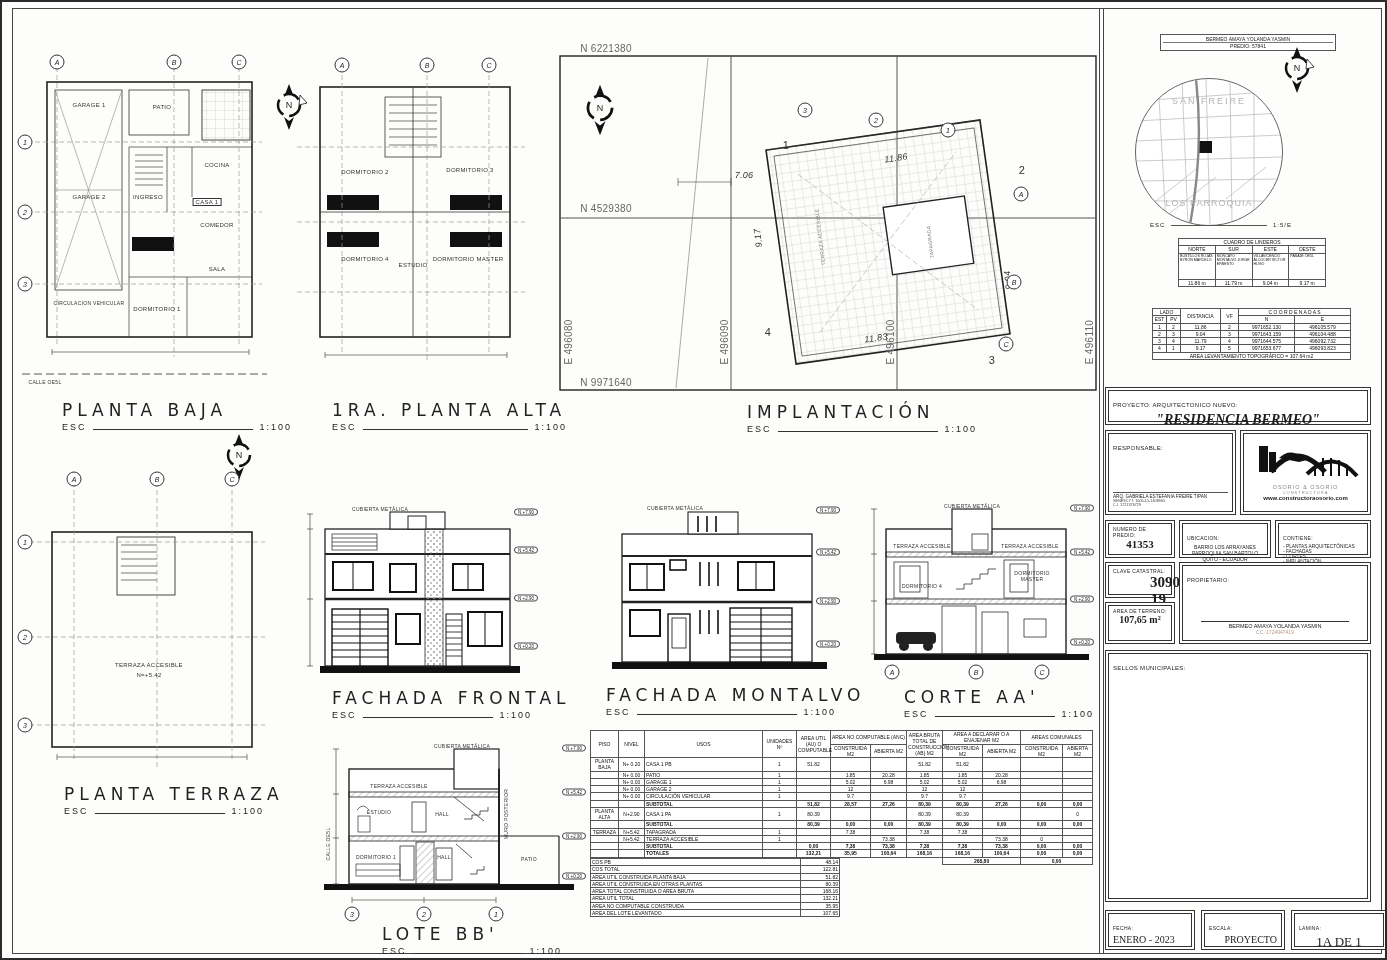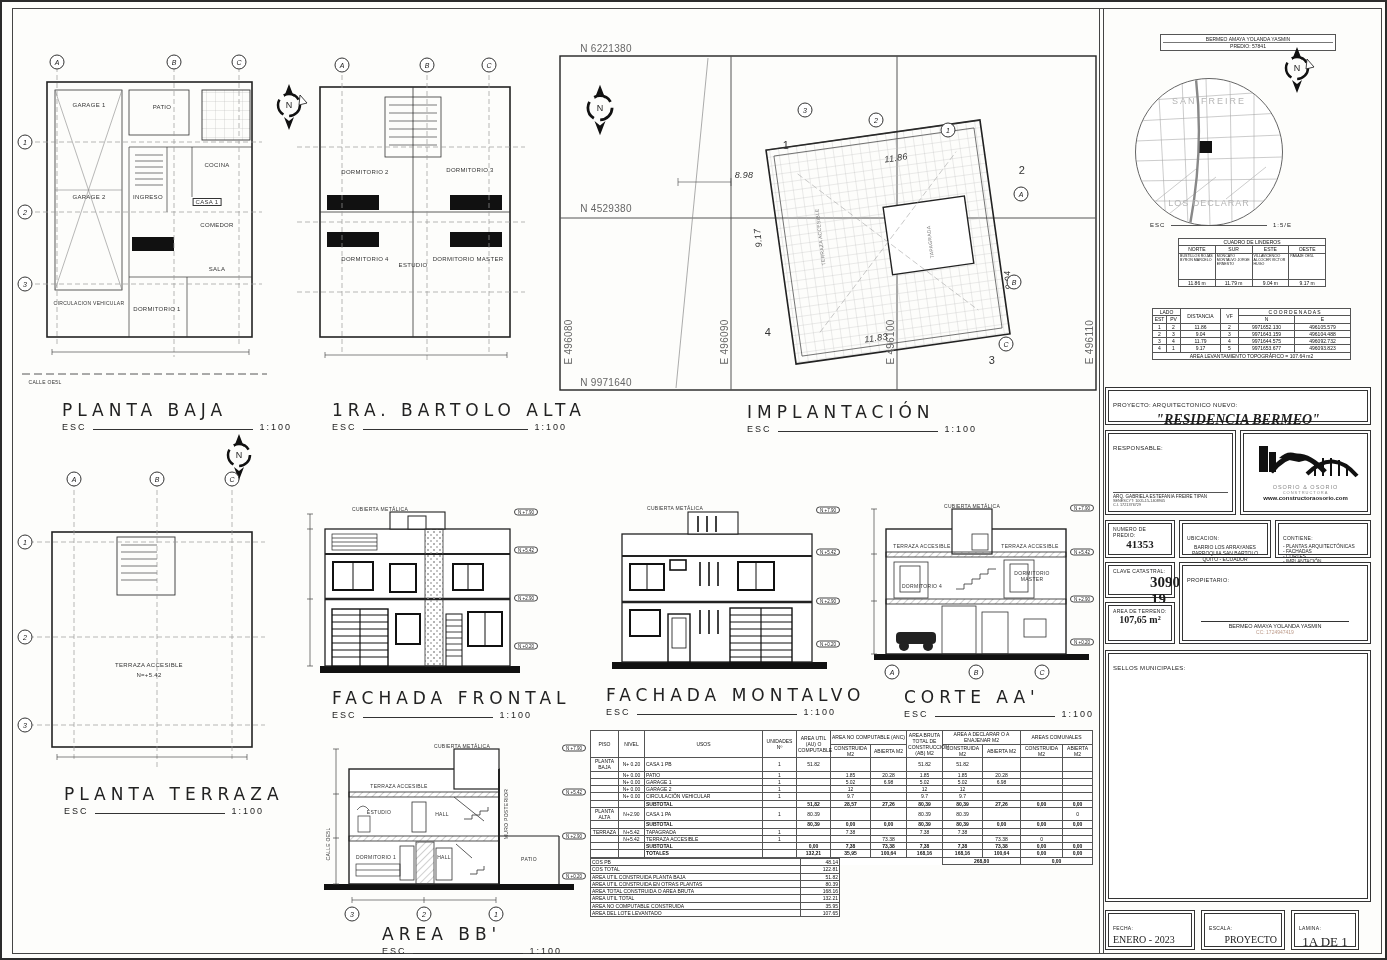--- a/index.html
+++ b/index.html
@@ -171,21 +171,21 @@
     <span class="bubble" style="left:57px;top:18px;">A</span>
     <span class="bubble" style="left:142px;top:18px;">B</span>
     <span class="bubble" style="left:204px;top:18px;">C</span>
     <span class="lbl" style="left:80px;top:125px;">DORMITORIO 2</span>
     <span class="lbl" style="left:185px;top:123px;">DORMITORIO 3</span>
     <span class="lbl" style="left:80px;top:212px;">DORMITORIO 4</span>
     <span class="lbl" style="left:128px;top:218px;">ESTUDIO</span>
     <span class="lbl" style="left:183px;top:212px;">DORMITORIO MASTER</span>
   </div>
   <div class="panel" style="left:330px;top:398px;width:235px;">
-    <div class="dwg-title">1RA. BARTOLO ALTA</div>
+    <div class="dwg-title">1RA. PLANTA ALTA</div>
     <div class="escline">
         <span>ESC</span>
         <span class="rule"></span>
         <span>1:100</span>
       </div>
   </div>
 
   <div class="panel" style="left:556px;top:40px;width:540px;height:355px;">
     <svg width="540" height="355" viewBox="0 0 540 355">
       <rect x="2" y="14" width="536" height="334" fill="none" stroke="#222" stroke-width="1.4"></rect>
@@ -209,21 +209,21 @@
           <line x1="173" y1="136" x2="173" y2="144"></line>
       </g>
     </svg>
     <span class="lbl" style="left:48px;top:6px;font-size:10px;color:#666;">N 6221380</span>
     <span class="lbl" style="left:48px;top:166px;font-size:10px;color:#666;">N 4529380</span>
     <span class="lbl" style="left:48px;top:340px;font-size:10px;color:#666;">N 9971640</span>
     <span class="lbl rot90" style="left:10px;top:300px;font-size:10px;color:#666;">E 496080</span>
     <span class="lbl rot90" style="left:166px;top:300px;font-size:10px;color:#666;">E 496090</span>
     <span class="lbl rot90" style="left:332px;top:300px;font-size:10px;color:#666;">E 496100</span>
     <span class="lbl rot90" style="left:531px;top:300px;font-size:10px;color:#666;">E 496110</span>
-    <span class="lbl" style="left:186px;top:133px;font-size:9px;font-style:italic;">8.98</span>
+    <span class="lbl" style="left:186px;top:133px;font-size:9px;font-style:italic;">7.06</span>
     <span class="lbl rot" style="left:338px;top:116px;font-size:9px;font-style:italic;">11.86</span>
     <span class="lbl rot" style="left:318px;top:296px;font-size:9px;font-style:italic;">11.83</span>
     <span class="lbl rotv" style="left:200px;top:196px;font-size:9px;font-style:italic;">9.17</span>
     <span class="lbl rotv" style="left:450px;top:238px;font-size:9px;font-style:italic;">9.04</span>
     <span class="lbl" style="left:228px;top:103px;font-size:11px;">1</span>
     <span class="lbl" style="left:464px;top:128px;font-size:11px;">2</span>
     <span class="lbl" style="left:434px;top:318px;font-size:11px;">3</span>
     <span class="lbl" style="left:210px;top:290px;font-size:11px;">4</span>
     <span class="bubble" style="left:247px;top:68px;">3</span>
     <span class="bubble" style="left:318px;top:78px;">2</span>
@@ -523,21 +523,21 @@
     <span class="lbl sm rot90" style="left:4px;top:120px;">CALLE OE5L</span>
     <span class="lvl" style="left:238px;top:24px;">N +7.90</span>
     <span class="lvl" style="left:238px;top:68px;">N +5.42</span>
     <span class="lvl" style="left:238px;top:112px;">N +2.90</span>
     <span class="lvl" style="left:238px;top:152px;">N +0.20</span>
     <span class="bubble" style="left:28px;top:190px;">3</span>
     <span class="bubble" style="left:100px;top:190px;">2</span>
     <span class="bubble" style="left:172px;top:190px;">1</span>
   </div>
   <div class="panel" style="left:380px;top:922px;width:180px;">
-    <div class="dwg-title">AREA BB'</div>
+    <div class="dwg-title">LOTE BB'</div>
     <div class="escline">
         <span>ESC</span>
         <span class="rule"></span>
         <span>1:100</span>
       </div>
   </div>
 
   <div class="panel" style="left:588px;top:728px;width:502px;">
     <table style="width:502px;table-layout:fixed;">
       <colgroup>
@@ -825,21 +825,21 @@
         <line x1="10" y1="130" x2="60" y2="90"></line>
           <line x1="24" y1="142" x2="80" y2="98"></line>
           <line x1="90" y1="120" x2="130" y2="88"></line>
       </g>
       <rect x="62" y="62" width="14" height="12" fill="#111"></rect>
       <g stroke="#888" stroke-width="2.4">
           <path d="M60 0 q8 70 -6 146" fill="none"></path>
         </g>
     </svg>
     <span class="lbl" style="left:73px;top:22px;font-size:9px;color:#b5b5b5;letter-spacing:2px;">SAN FREIRE</span>
-    <span class="lbl" style="left:73px;top:124px;font-size:9px;color:#b5b5b5;letter-spacing:1px;">LOS DECLARAR</span>
+    <span class="lbl" style="left:73px;top:124px;font-size:9px;color:#b5b5b5;letter-spacing:1px;">LOS PARROQUIA</span>
   </div>
   <div class="panel" style="left:1148px;top:218px;width:142px;">
     <div class="escline" style="font-size:6px;letter-spacing:1px;">
         <span>ESC</span>
         <span class="rule" style="border-color:#555;"></span>
         <span>1:5/E</span>
       </div>
   </div>
 
   <div class="panel" style="left:1176px;top:236px;width:148px;">
@@ -1032,21 +1032,21 @@
       <span class="tb-label" style="font-size:5px;">FECHA:</span>
       <div class="serifb" style="font-size:10px;font-weight:400;">ENERO - 2023</div>
     </div>
   </div>
   <div class="tb-box" style="left:1199px;top:908px;width:84px;height:40px;">
     <div class="tb-in">
       <span class="tb-label" style="font-size:5px;">ESCALA:</span>
       <div class="serifb" style="font-size:10px;font-weight:400;text-align:right;">PROYECTO</div>
     </div>
   </div>
-  <div class="tb-box" style="left:1289px;top:908px;width:68px;height:40px;">
+  <div class="tb-box" style="left:1289px;top:908px;width:96px;height:40px;">
     <div class="tb-in">
       <span class="tb-label" style="font-size:5px;">LAMINA:</span>
       <div class="serifb" style="font-size:13px;font-weight:400;text-align:center;">1A DE 1</div>
     </div>
   </div>
 </div>
 
 <style>
   .areabody td:nth-child(3){text-align:left;}
   .kv td:first-child{text-align:left;}

